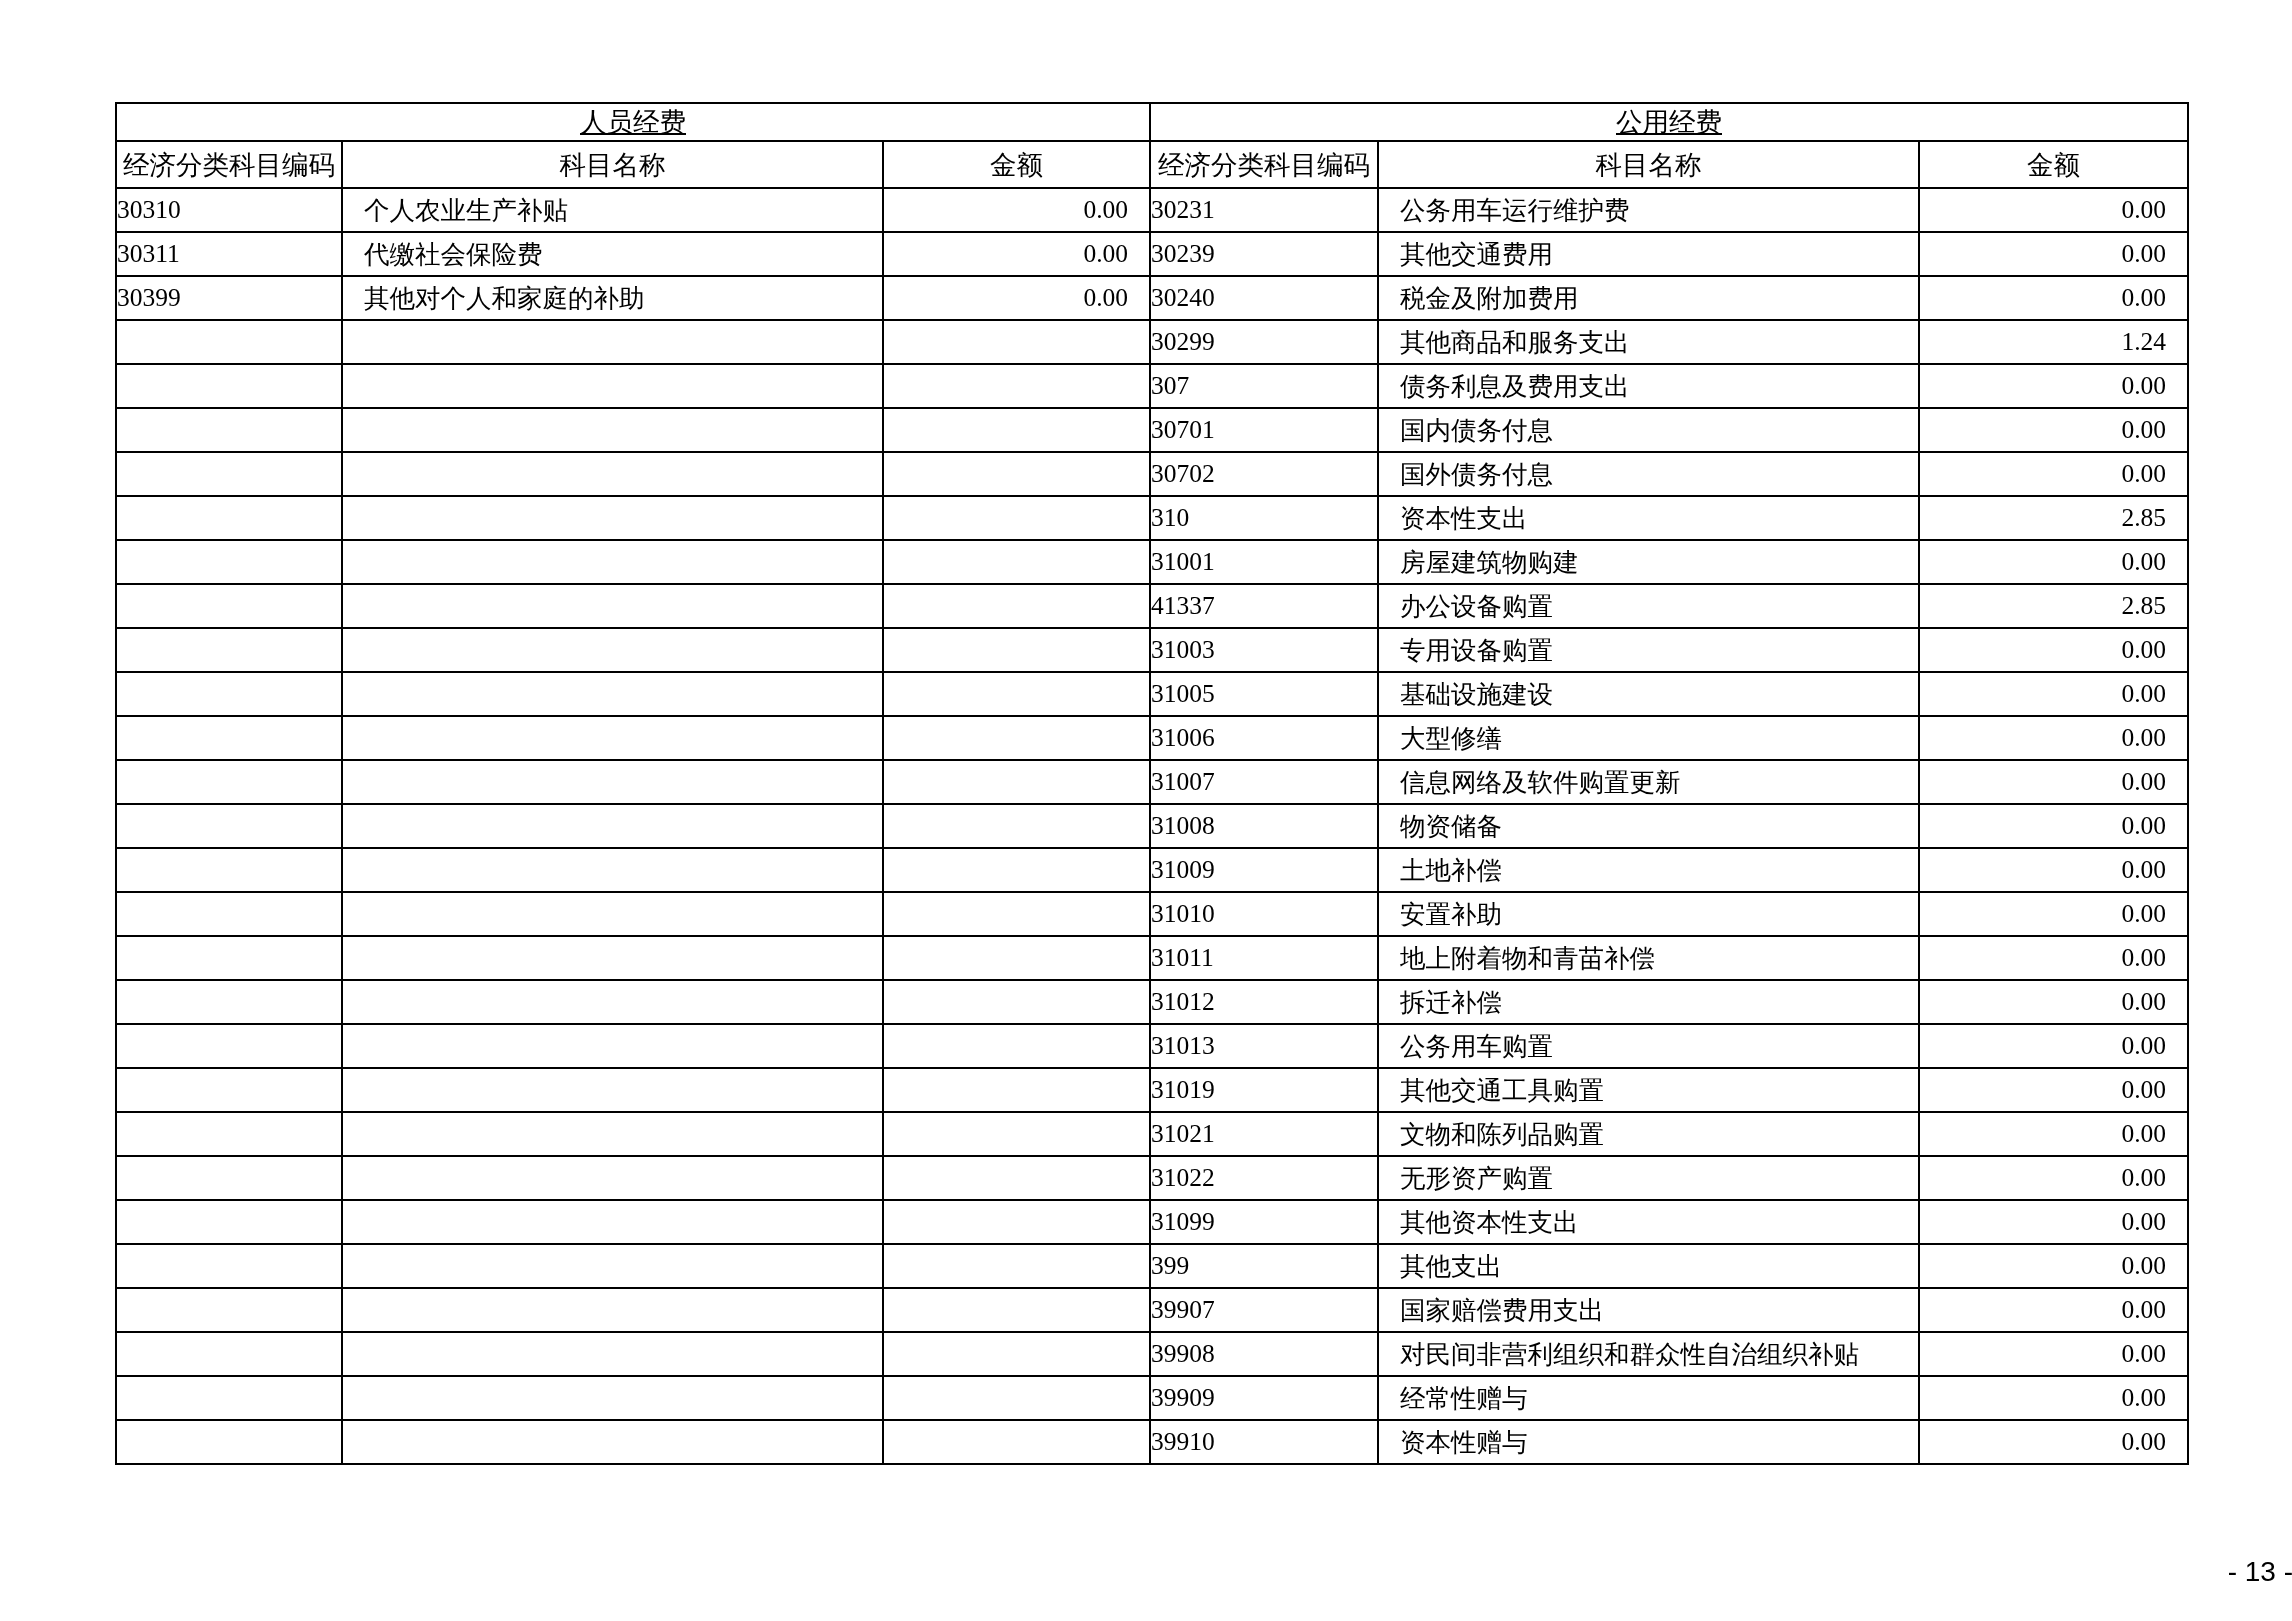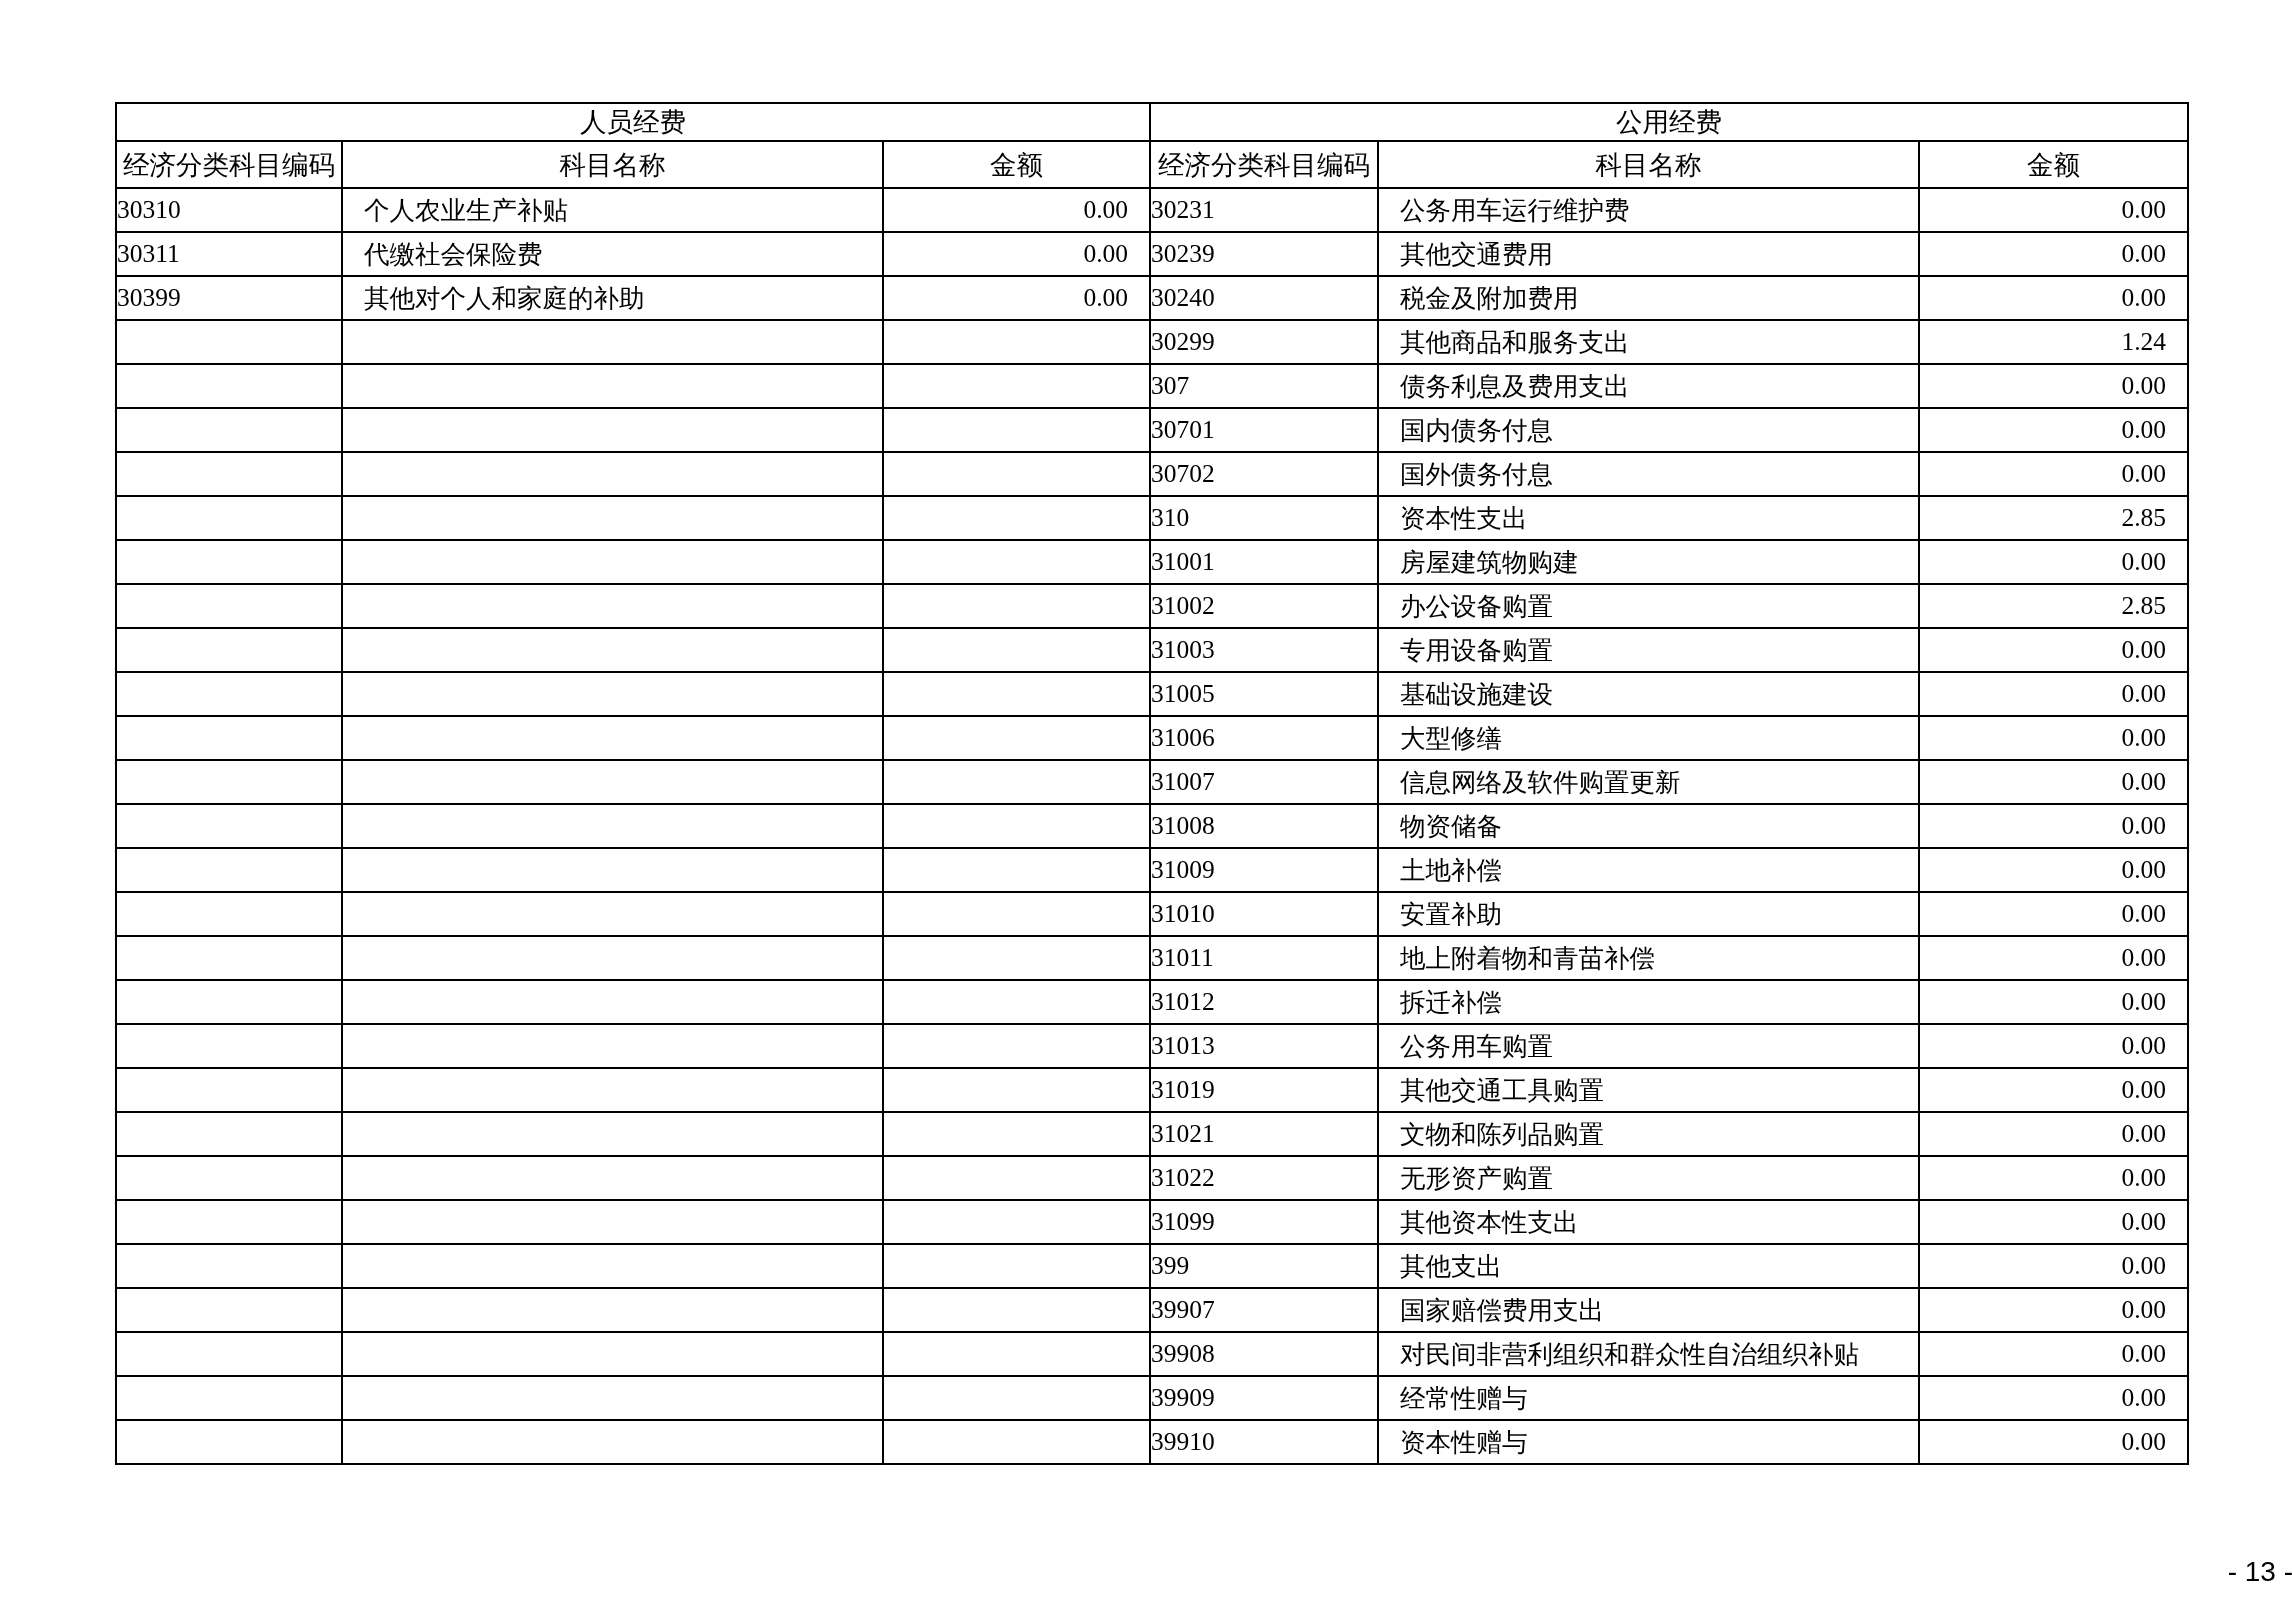--- a/index.html
+++ b/index.html
@@ -39,20 +39,21 @@
     overflow: hidden;
     white-space: nowrap;
     font-weight: normal;
     padding: 0;
   }
   .section-row th {
     height: 38px;
     font-size: 26.5px;
     text-align: center;
     vertical-align: middle;
+    text-decoration: underline;
   }
   .header-row th {
     height: 47px;
     font-size: 26.5px;
     text-align: center;
     vertical-align: middle;
   }
   tbody td {
     height: 44px;
     font-size: 25.5px;
@@ -170,21 +171,21 @@
           <td class="name"></td>
           <td class="amount"></td>
           <td class="code">31001</td>
           <td class="name">房屋建筑物购建</td>
           <td class="amount">0.00</td>
         </tr>
         <tr>
           <td class="code"></td>
           <td class="name"></td>
           <td class="amount"></td>
-          <td class="code">31002</td>
+          <td class="code">41337</td>
           <td class="name">办公设备购置</td>
           <td class="amount">2.85</td>
         </tr>
         <tr>
           <td class="code"></td>
           <td class="name"></td>
           <td class="amount"></td>
           <td class="code">31003</td>
           <td class="name">专用设备购置</td>
           <td class="amount">0.00</td>

